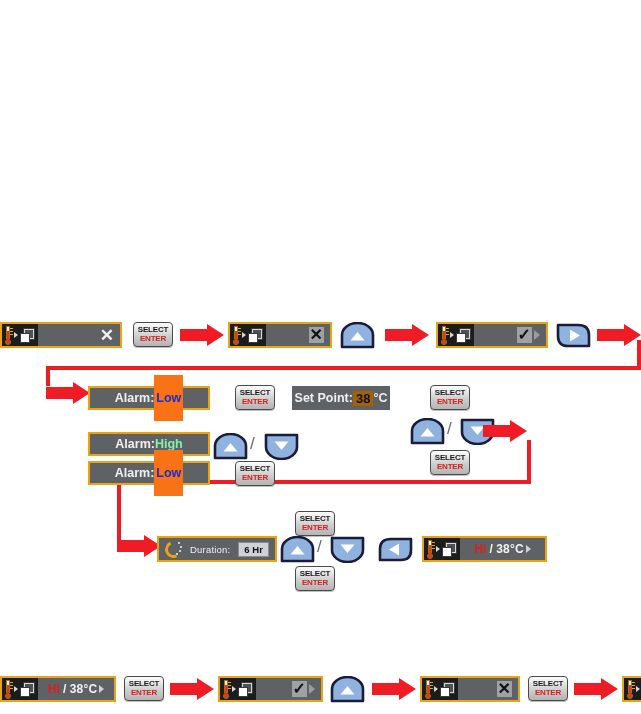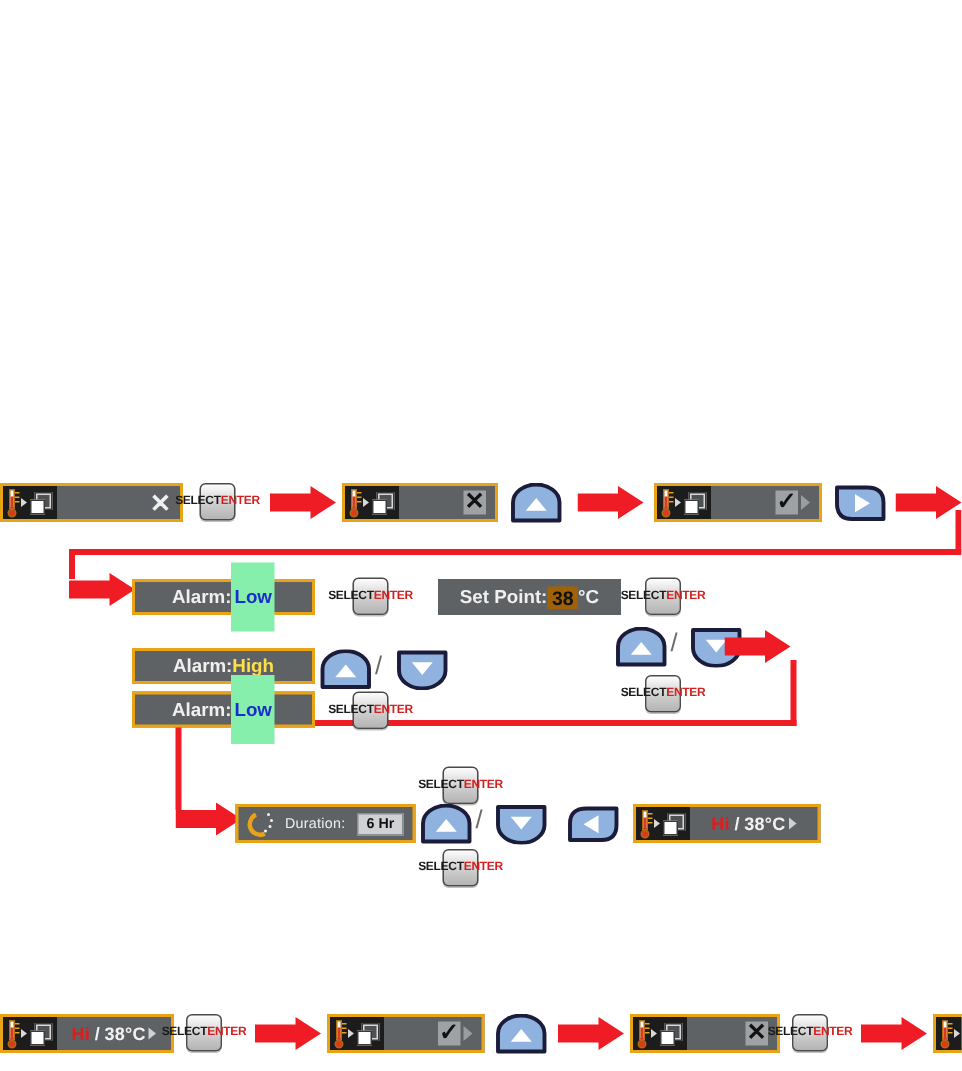--- a/index.html
+++ b/index.html
@@ -111,34 +111,34 @@
 
   
   .bar{
     position:absolute;box-sizing:border-box;
     background:#5f6265;border:2px solid #e8a317;
     height:24px;display:flex;align-items:center;justify-content:center;
     color:#f2f2f2;font-size:12.5px;font-weight:bold;
   }
   .bar.noborder{border:none;background:#5f6265;}
   .bar .lbl{color:#f0f0f0;text-align:center;}
-  .hl-blue{background:#86efac;color:#1b2ccc;padding:16px 2px;}
-  .hl-red{color:#fde047;}
+  .hl-blue{background:#f97316;color:#1b2ccc;padding:16px 2px;}
+  .hl-red{color:#86efac;}
   .hl-box{background:#a16207;color:#111;padding:0 3px;font-size:13px;text-align:center;}
 
   .bar.dur{justify-content:flex-start;padding-left:6px;gap:8px;}
   .bar.dur .dlabel{font-size:9.5px;font-weight:normal;color:#efefef;letter-spacing:.2px;}
   .bar.dur .dval{background:#cfd1d4;color:#111;font-size:9.5px;font-weight:bold;padding:1px 5px;border:1px solid #8b8d90;}
 
   
   .selkey{
-    position:absolute;width:24px;height:25px;box-sizing:border-box;
+    position:absolute;width:40px;height:25px;box-sizing:border-box;
     border:1px solid #4a4a4a;border-radius:4px;
     background:linear-gradient(#fdfdfd,#cfcfcf 55%,#b4b4b4);
-    display:flex;flex-direction:row;align-items:center;justify-content:center;
+    display:flex;flex-direction:column;align-items:center;justify-content:center;
     line-height:1.02;
     box-shadow:0 1px 0 rgba(0,0,0,.25);
   }
   .selkey span{font-size:8px;font-weight:bold;letter-spacing:-.2px;}
   .selkey .s1{color:#1a1a1a;}
   .selkey .s2{color:#d32020;}
 
   
   .navkey{position:absolute;width:35px;height:27px;}
   .navkey svg{display:block;width:100%;height:100%;}
@@ -283,21 +283,21 @@
   <div class="bar" style="left:88px;top:386px;width:122px;">
     <span class="lbl">Alarm:</span>
       <span class="hl-blue">Low</span>
   </div>
 
   <div class="selkey" style="left:235px;top:385px;">
     <span class="s1">SELECT</span>
     <span class="s2">ENTER</span>
   </div>
 
-  <div class="bar noborder" style="left:292px;top:386px;width:122px;">
+  <div class="bar noborder" style="left:292px;top:386px;width:98px;">
     <span class="lbl">Set Point:</span>
       <span class="hl-box">38</span>
       <span class="lbl">°C</span>
   </div>
 
   <div class="selkey" style="left:430px;top:385px;">
     <span class="s1">SELECT</span>
     <span class="s2">ENTER</span>
   </div>
 

